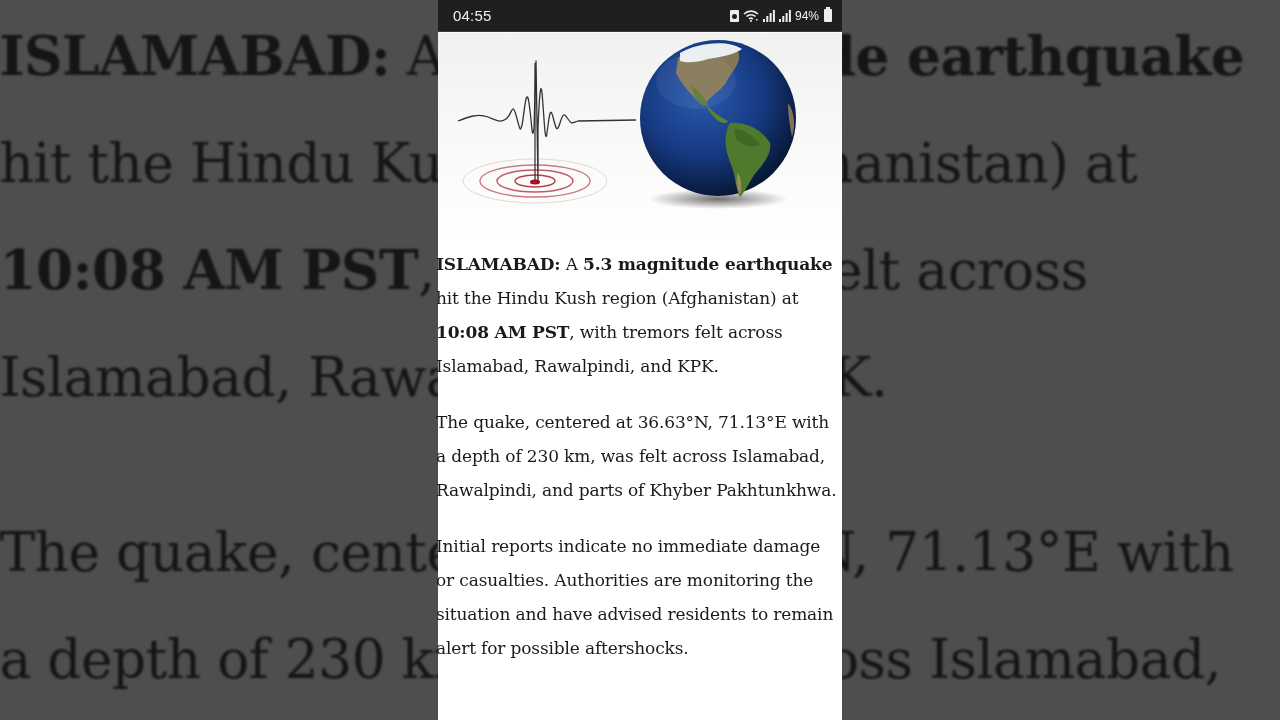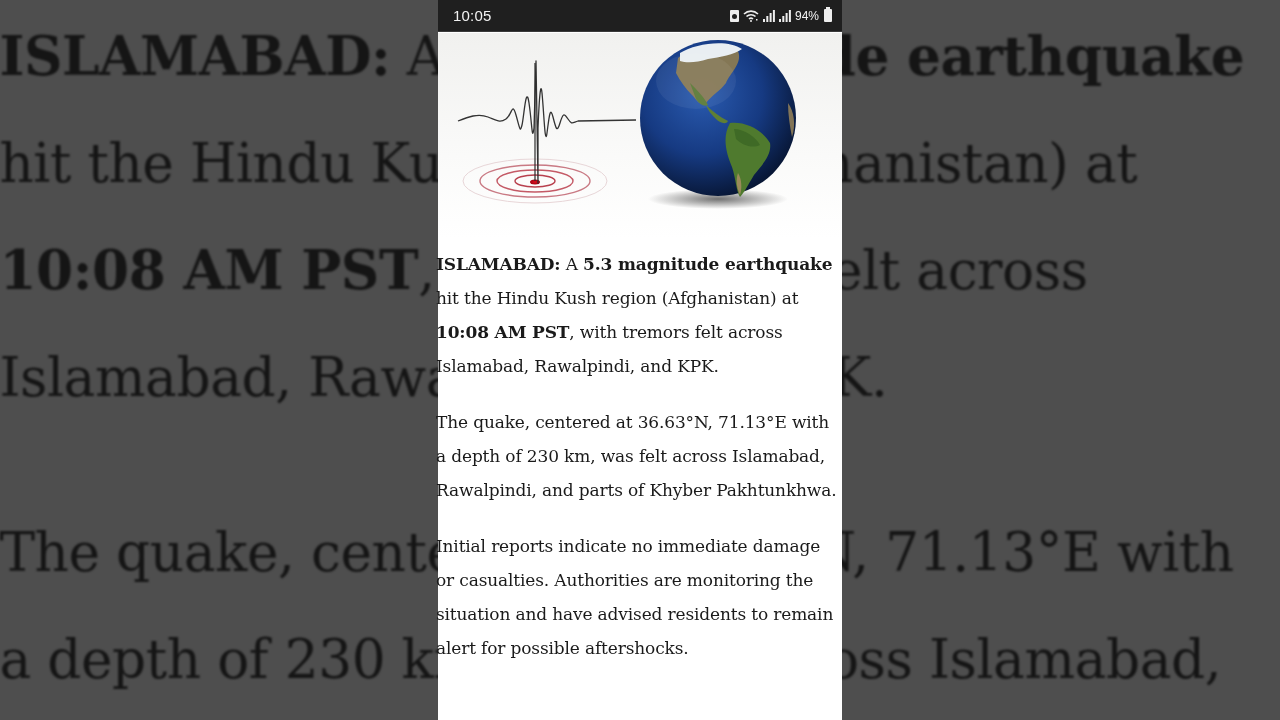--- a/index.html
+++ b/index.html
@@ -67,21 +67,21 @@
     <div class="article">
       <p><b>ISLAMABAD:</b><span> A </span><b>5.3 magnitude earthquake</b><span> hit the Hindu Kush region (Afghanistan) at </span><b>10:08 AM PST</b><span>, with tremors felt across Islamabad, Rawalpindi, and KPK.</span></p>
       <p>The quake, centered at 36.63°N, 71.13°E with a depth of 230 km, was felt across Islamabad, Rawalpindi, and parts of Khyber Pakhtunkhwa.</p>
 
     </div>
   </div>
 
   <div id="phone">
 
     <div class="statusbar">
-      <span class="time">10:05</span>
+      <span class="time">04:55</span>
       <span class="icons">
         <span class="sb-icon bat-saver"></span>
         <span class="sb-icon wifi">
           <svg width="17" height="12" viewBox="0 0 17 12">
             <path d="M1 4 A10 10 0 0 1 15 4" stroke="#eee" stroke-width="1.6" fill="none"></path>
             <path d="M3.5 6.5 A6.5 6.5 0 0 1 12.5 6.5" stroke="#eee" stroke-width="1.6" fill="none"></path>
             <path d="M6 9 A3 3 0 0 1 10 9" stroke="#eee" stroke-width="1.6" fill="none"></path>
             <circle cx="8" cy="11" r="1" fill="#eee"></circle>
             <rect x="13" y="9" width="1.5" height="1.5" fill="#eee"></rect>
           </svg>

